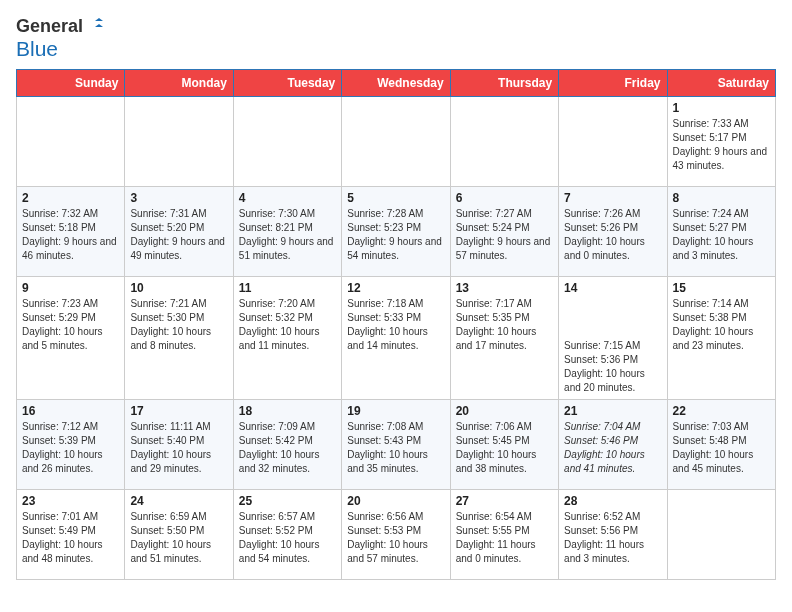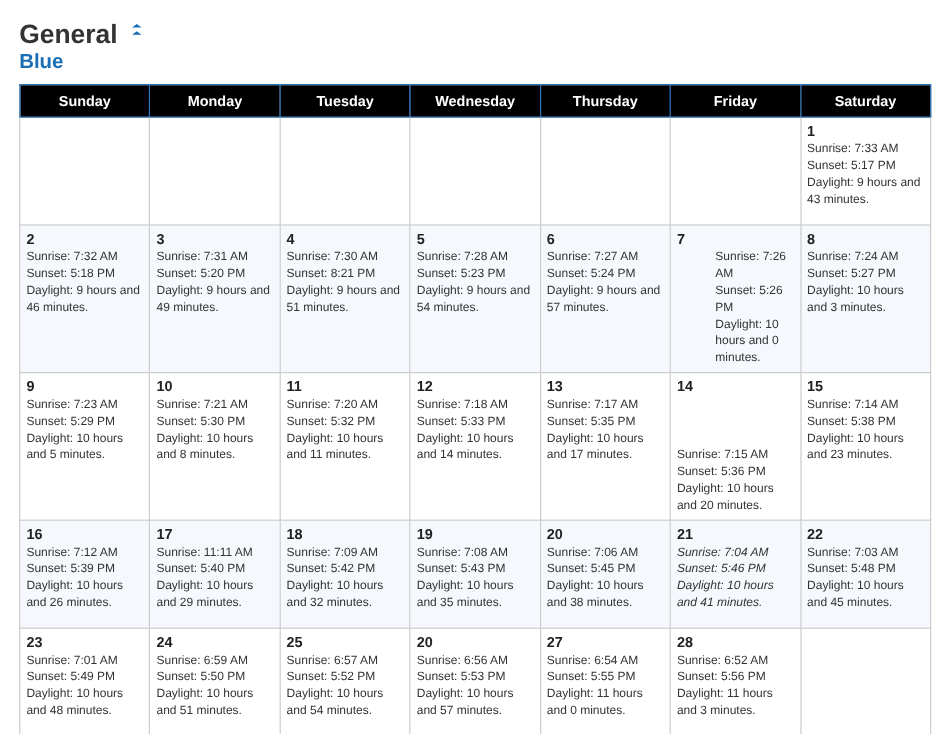--- a/index.html
+++ b/index.html
@@ -33,23 +33,23 @@
     .subtitle {
       font-size: 16px;
       color: #444;
     }
     .calendar {
       width: 100%;
       border-collapse: collapse;
       font-size: 11px;
     }
     .calendar th {
-      background: #000000;
+      background: #ef4444;
       color: #fff;
-      text-align: center;
+      text-align: right;
       padding: 6px 6px;
       font-size: 12px;
       font-weight: bold;
       border: 1px solid #2e75b6;
     }
     .calendar td {
       border: 1px solid #ccc;
       vertical-align: top;
       padding: 4px 5px;
       width: calc(100% / 7);
@@ -74,27 +74,27 @@
       background: #fff !important;
     }
   </style>
 </head>
 <body>
 
 <div class="header">
   <div class="logo">
   <div style="display:flex;flex-direction:column;align-items:flex-start;">
     <div style="display:flex;align-items:center;gap:2px;">
-      <span style="font-size:22px;font-weight:bold;color:#333;">General</span>
+      <span style="font-size:18px;font-weight:bold;color:#333;">General</span>
       <svg width="18" height="18" viewBox="0 0 18 18">
         <polygon points="10,3 18,3 14,0" fill="#1a6eb5"></polygon>
         <polygon points="10,9 18,9 14,6" fill="#1a6eb5"></polygon>
       </svg>
     </div>
-    <span style="font-size:17px;font-weight:bold;color:#1a6eb5;">Blue</span>
+    <span style="font-size:21px;font-weight:normal;color:#1a6eb5;">Blue</span>
   </div>
 </div>
   <div class="title-block">
     <div class="month-title"></div>
     <div class="subtitle"></div>
   </div>
 </div>
 
 <table class="calendar">
   <thead>
@@ -149,21 +149,21 @@
 Daylight: 9 hours and 54 minutes.</div>
         </td>
         <td>
           <div class="day-number">6</div>
           <div class="day-info" style="white-space: pre-line;">Sunrise: 7:27 AM
 Sunset: 5:24 PM
 Daylight: 9 hours and 57 minutes.</div>
         </td>
         <td>
           <div class="day-number">7</div>
-          <div class="day-info" style="white-space: pre-line; margin-left: 32px;">Sunrise: 7:26 AM
+          <div class="day-info" style="white-space: pre-line;">Sunrise: 7:26 AM
 Sunset: 5:26 PM
 Daylight: 10 hours and 0 minutes.</div>
         </td>
         <td>
           <div class="day-number">8</div>
           <div class="day-info" style="white-space: pre-line;">Sunrise: 7:24 AM
 Sunset: 5:27 PM
 Daylight: 10 hours and 3 minutes.</div>
         </td>
       </tr>

